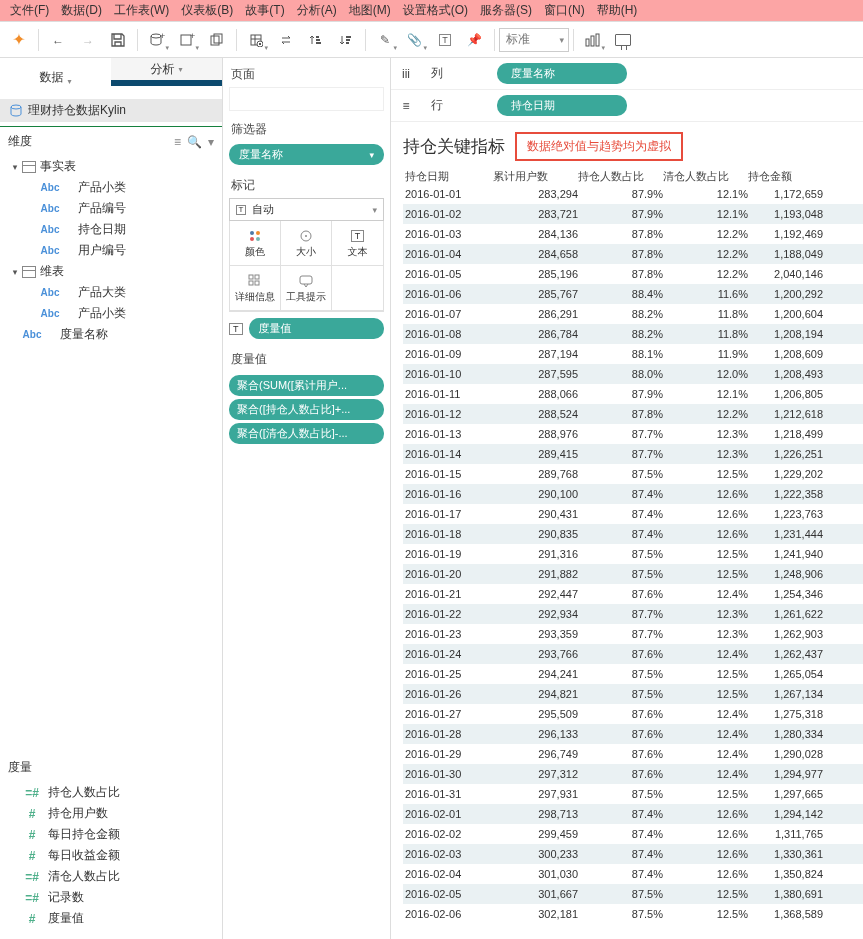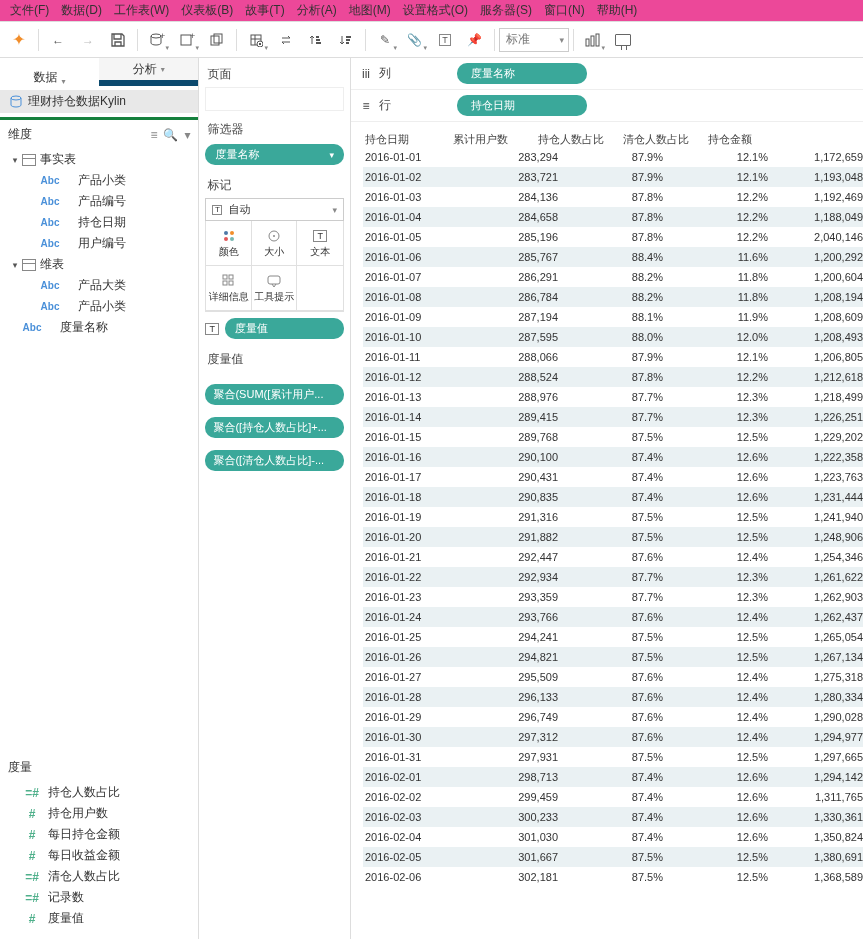--- a/index.html
+++ b/index.html
@@ -1,35 +1,35 @@
 <!DOCTYPE html>
 <html><head>
 <meta charset="utf-8">
 <style>
 * { box-sizing: border-box; margin: 0; padding: 0; font-family: "Microsoft YaHei", Arial, sans-serif; }
 body { width: 863px; height: 939px; background: #fff; font-size: 12px; color: #333; overflow: hidden; }
 
-.menubar { display: flex; height: 22px; background: #ec4899; border-bottom: 1px solid #ddd; align-items: center; padding-left: 4px; }
+.menubar { display: flex; height: 22px; background: #fca5a5; border-bottom: 1px solid #ddd; align-items: center; padding-left: 4px; }
 .menubar span { padding: 3px 6px; cursor: default; }
 
 .toolbar { display: flex; height: 36px; background: #fff; border-bottom: 1px solid #ddd; align-items: center; padding: 0 4px; }
 .tb-btn { width: 26px; height: 26px; display: flex; align-items: center; justify-content: center; margin: 0 2px; border-radius: 2px; color: #555; cursor: pointer; position: relative; }
 .tb-sep { width: 1px; height: 22px; background: #ddd; margin: 0 4px; }
 .tb-dd { font-size: 7px; position: absolute; right: 1px; bottom: 1px; color: #888; }
 .tb-select { height: 24px; border: 1px solid #ccc; padding: 0 18px 0 6px; display: flex; align-items: center; font-size: 12px; color: #777; position: relative; min-width: 70px; }
 .tb-select::after { content: "▾"; position: absolute; right: 4px; font-size: 9px; color: #888; }
 
 .main { display: flex; height: 881px; }
 
 .left { width: 223px; border-right: 1px solid #ddd; display: flex; flex-direction: column; }
 .left-tabs { display: flex; height: 28px; }
 .left-tab { flex: 1; display: flex; align-items: center; justify-content: center; border-bottom: 6px solid #0c4a6e; cursor: pointer; background: #f5f5f5; }
 .left-tab.active { background: #fff; border-bottom: none; align-items: flex-end; }
 .left-tab .dd { font-size: 8px; margin-left: 4px; color: #888; }
-.datasources { padding: 4px 0; border-bottom: 3px solid #15803d; }
+.datasources { padding: 4px 0; border-bottom: 1px solid #15803d; margin-top: 9px; }
 .ds-item { display: flex; align-items: center; padding: 3px 8px; cursor: pointer; }
 .ds-item.sel { background: #e8e8e8; }
 .ds-icon { width: 16px; height: 14px; margin-right: 4px; display: inline-flex; align-items: center; justify-content: center; }
 .section-hdr { display: flex; align-items: center; padding: 6px 8px; font-size: 12px; color: #333; }
 .section-hdr .icons { margin-left: auto; display: flex; gap: 6px; color: #888; }
 .tree { padding: 0 0 0 4px; }
 .tree-item { display: flex; align-items: center; padding: 2px 4px; cursor: pointer; }
 .tree-toggle { width: 14px; font-size: 9px; text-align: center; color: #555; }
 .tbl-icon { width: 14px; height: 12px; border: 1px solid #888; margin-right: 4px; position: relative; }
 .tbl-icon::before { content: ""; position: absolute; top: 3px; left: 0; right: 0; height: 1px; background: #888; }
@@ -43,40 +43,40 @@
 .mid-title { padding: 4px 2px; font-size: 12px; color: #444; }
 .pill { background: #3aa89a; color: #fff; border-radius: 10px; padding: 3px 10px; font-size: 11px; display: flex; align-items: center; margin: 2px 0; }
 .pill .arrow { margin-left: auto; font-size: 9px; }
 .marks-sel { border: 1px solid #ccc; padding: 3px 6px; display: flex; align-items: center; font-size: 11px; }
 .marks-sel .sq { width: 10px; height: 10px; border: 1px solid #888; margin-right: 6px; display: inline-flex; align-items: center; justify-content: center; font-size: 8px; }
 .marks-sel .dd { margin-left: auto; font-size: 9px; color: #888; }
 .marks-grid { display: grid; grid-template-columns: 1fr 1fr 1fr; border: 1px solid #e0e0e0; border-top: none; }
 .mark-cell { display: flex; flex-direction: column; align-items: center; padding: 6px 2px; border-right: 1px solid #e0e0e0; border-bottom: 1px solid #e0e0e0; font-size: 10px; cursor: pointer; }
 .mark-cell:nth-child(3n) { border-right: none; }
 .mark-cell .mi { font-size: 14px; height: 18px; display: flex; align-items: center; }
-.pill-sm { background: #3aa89a; color: #fff; border-radius: 10px; padding: 3px 8px; font-size: 11px; display: flex; align-items: center; margin: 12px 0; white-space: nowrap; overflow: hidden; }
+.pill-sm { background: #3aa89a; color: #fff; border-radius: 10px; padding: 3px 8px; font-size: 11px; display: flex; align-items: center; margin: 3px 0; white-space: nowrap; overflow: hidden; }
 
 .right { flex: 1; display: flex; flex-direction: column; }
 .shelf { display: flex; align-items: center; height: 32px; border-bottom: 1px solid #eee; padding: 0 6px; }
 .shelf-lbl { display: flex; align-items: center; width: 100px; font-size: 12px; color: #444; }
-.shelf-icon { width: 18px; display: inline-flex; justify-content: center; margin-right: 4px; }
+.shelf-icon { width: 18px; display: inline-flex; justify-content: center; margin-right: 16px; }
 .shelf-pill { background: #3aa89a; color: #fff; border-radius: 10px; padding: 3px 14px; font-size: 11px; min-width: 130px; }
 .viz { flex: 1; padding: 10px 0 0 12px; overflow: hidden; }
 .viz-title { display: flex; align-items: center; gap: 10px; padding: 0 0 8px 0; }
 .viz-title h2 { font-size: 17px; font-weight: normal; }
 .viz-note { border: 2px solid #e74c3c; color: #e74c3c; padding: 4px 10px; font-size: 12px; }
 .grid-hdr { display: flex; font-size: 11px; color: #444; padding-right: 18px; }
 .grid-hdr div { }
 .c0 { width: 90px; text-align: left !important; padding-left: 2px; }
 .c1 { width: 85px; }
 .c2 { width: 85px; }
 .c3 { width: 85px; }
 .c4 { width: 75px; }
 .grid-body { overflow-y: scroll; height: 760px; }
-.row { display: flex; font-size: 11px; height: 20px; align-items: center; gap: 20px; }
+.row { display: flex; font-size: 11px; height: 20px; align-items: center; }
 .row:nth-child(even) { background: #eaf1f3; }
 .row div { text-align: right; }
 .dots4 { display: inline-grid; grid-template-columns: 4px 4px; gap: 2px; }
 .dots4 i { width: 4px; height: 4px; border-radius: 50%; }
 .presentation { width: 16px; height: 12px; border: 1.5px solid #666; border-radius: 1px; position: relative; }
 .presentation::after { content: ""; position: absolute; left: 5px; top: 11px; width: 4px; height: 4px; border-left: 1.5px solid #666; border-right: 1.5px solid #666; }
 </style>
 </head>
 <body>
 
@@ -384,20 +384,24 @@
       <div class="shelf-pill">度量名称</div>
     </div>
     <div class="shelf">
       <div class="shelf-lbl">
           <span class="shelf-icon">≡</span>
           <span>行</span>
         </div>
       <div class="shelf-pill">持仓日期</div>
     </div>
     <div class="viz">
+      <div class="viz-title">
+        <h2>持仓关键指标</h2>
+        <div class="viz-note">数据绝对值与趋势均为虚拟</div>
+      </div>
       <div class="grid-hdr">
         <div class="c0">持仓日期</div>
         <div class="c1">累计用户数</div>
         <div class="c2">持仓人数占比</div>
         <div class="c3">清仓人数占比</div>
         <div class="c4">持仓金额</div>
       </div>
       <div class="grid-body" id="grid-body">
           <div class="row">
             <div class="c0">2016-01-01</div>

